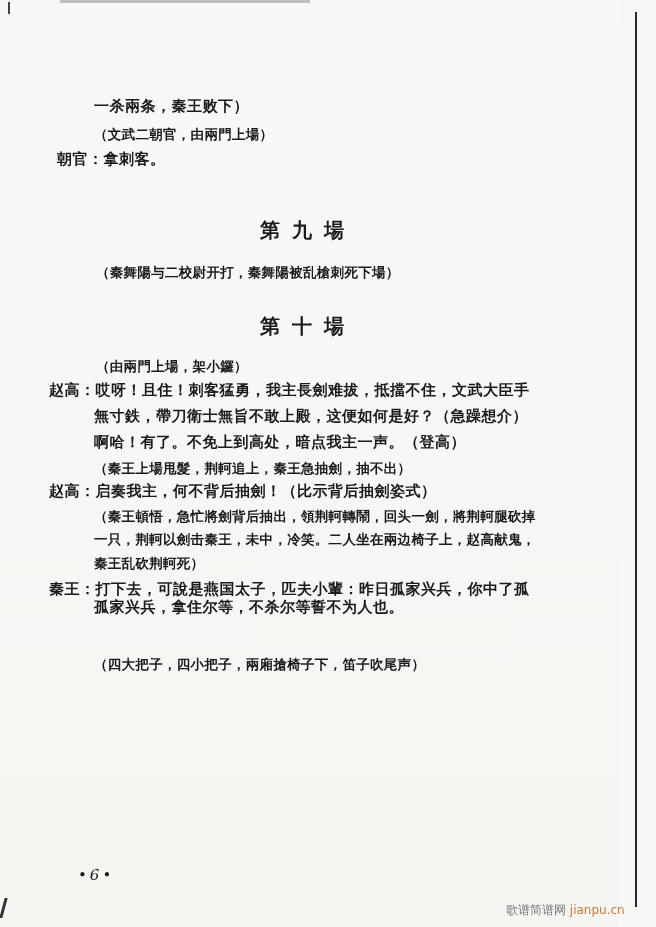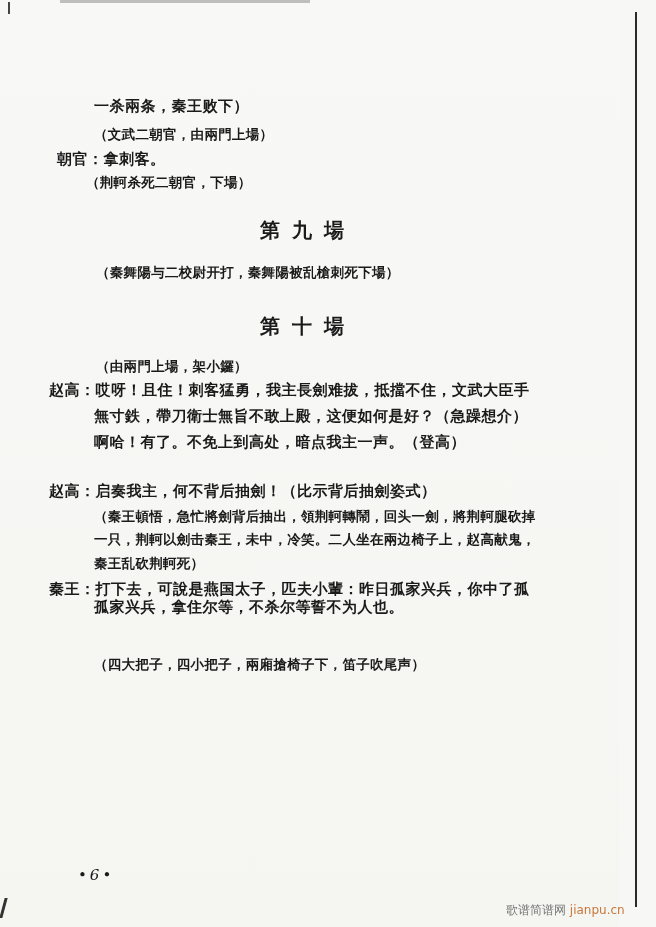--- a/index.html
+++ b/index.html
@@ -53,38 +53,38 @@
 
   <div class="line" style="left:94px; top:96px;">
     <span>一杀兩条，秦王败下）</span>
   </div>
   <div class="line stage" style="left:94px; top:124px;">
     <span>（文武二朝官，由兩門上場）</span>
   </div>
   <div class="line" style="left:57px; top:149px;">
     <span class="speaker">朝官：</span><span>拿刺客。</span>
   </div>
-  <div class="line stage" style="left:86px; top:172px;">
-    <span>（荆軻杀死二朝官，下場）</span>
-  </div>
 
   <div class="scene-title" style="left:260px; top:217px;">第九場</div>
   <div class="line stage" style="left:96px; top:262px;">（秦舞陽与二校尉开打，秦舞陽被乱槍刺死下場）</div>
 
   <div class="scene-title" style="left:260px; top:313px;">第十場</div>
   <div class="line stage" style="left:96px; top:356px;">（由兩門上場，架小鑼）</div>
 
   <div class="line" style="left:49px; top:380px;">
     <span class="speaker">赵高：</span><span>哎呀！且住！刺客猛勇，我主長劍难拔，抵擋不住，文武大臣手</span>
   </div>
   <div class="line" style="left:94px; top:406px;">
     <span>無寸鉄，帶刀衛士無旨不敢上殿，这便如何是好？（急躁想介）</span>
   </div>
   <div class="line" style="left:94px; top:432px;">
     <span>啊哈！有了。不免上到高处，暗点我主一声。（登高）</span>
+  </div>
+  <div class="line stage" style="left:94px; top:458px;">
+    <span>（秦王上場甩髮，荆軻追上，秦王急抽劍，抽不出）</span>
   </div>
   <div class="line" style="left:49px; top:481px;">
     <span class="speaker">赵高：</span><span>启奏我主，何不背后抽劍！（比示背后抽劍姿式）</span>
   </div>
   <div class="line stage" style="left:94px; top:506px;">
     <span>（秦王頓悟，急忙將劍背后抽出，領荆軻轉鬧，回头一劍，將荆軻腿砍掉</span>
   </div>
   <div class="line stage" style="left:94px; top:529px;">
     <span>一只，荆軻以劍击秦王，未中，冷笑。二人坐在兩边椅子上，赵高献鬼，</span>
   </div>

